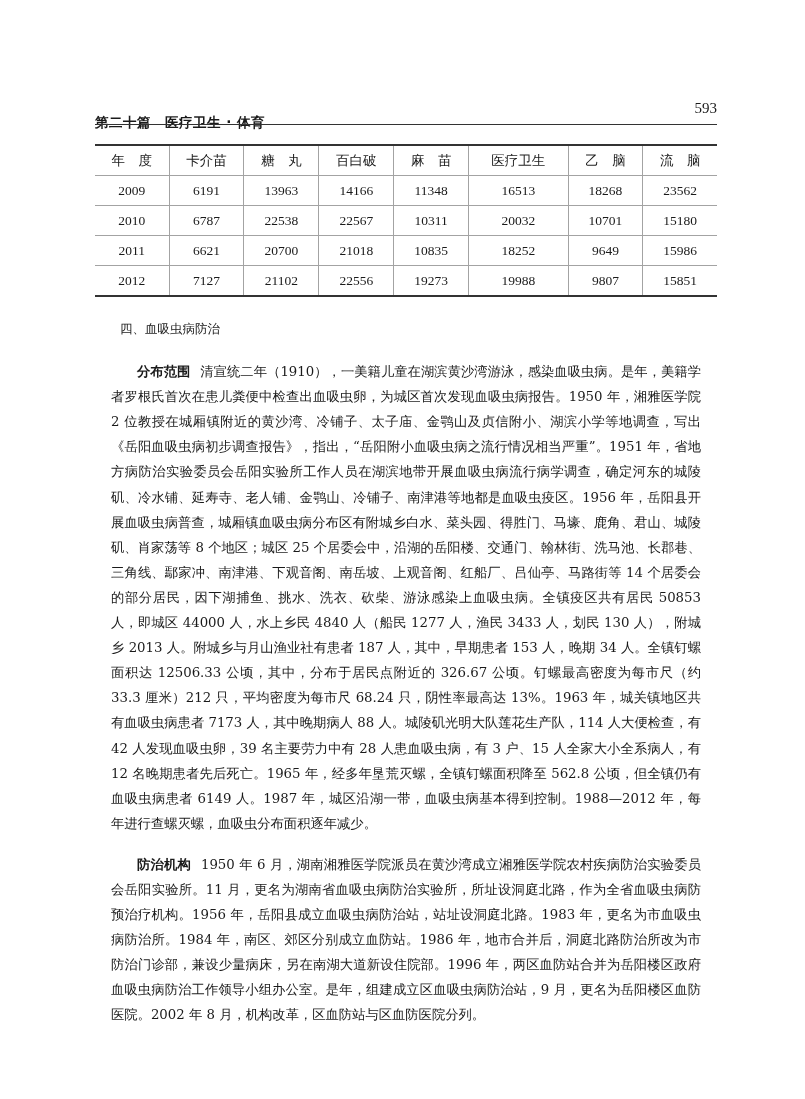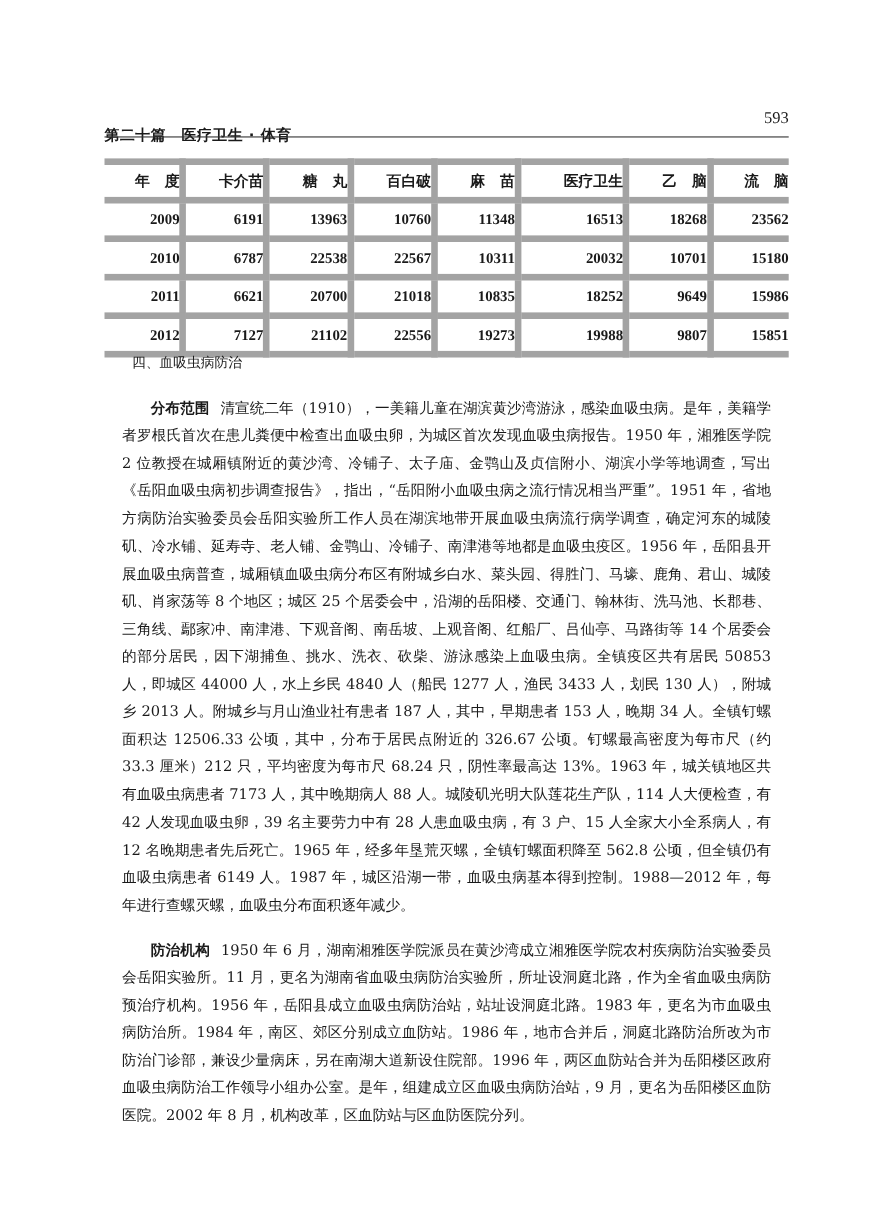--- a/index.html
+++ b/index.html
@@ -7,29 +7,29 @@
          font-family: "DejaVu Serif", "Liberation Serif", serif; color: #1a1a1a; }
   .header { position: absolute; left: 95px; width: 622px; top: 100px; height: 24px; }
   .header-title { position: absolute; left: 0; right: 0; text-align: left; top: 14px;
                   font-family: "DejaVu Sans", sans-serif; font-weight: bold; font-size: 13.5px; letter-spacing: 0.5px; }
   .header-page { position: absolute; right: 0; top: 0; font-family: "Liberation Serif", serif; font-size: 15px; text-align: right; }
   .header-rule { position: absolute; left: 95px; width: 622px; top: 124px; height: 0; border-top: 1.3px solid #333; }
 
   table.vacc { position: absolute; left: 95px; top: 144px; width: 622px; border-collapse: collapse;
                font-family: "Liberation Serif", serif; font-size: 13.5px; }
   table.vacc { border-top: 2px solid #333; border-bottom: 2px solid #333; }
-  table.vacc th, table.vacc td { border: 6px solid #a3a3a3; height: 29px; padding: 0; text-align: right;
-                                 font-weight: bold; }
+  table.vacc th, table.vacc td { border: 1px solid #a3a3a3; height: 29px; padding: 0; text-align: center;
+                                 font-weight: normal; }
   table.vacc th { font-family: "DejaVu Sans", sans-serif; font-size: 13.5px; }
   table.vacc tr > *:first-child { border-left: none; }
   table.vacc tr > *:last-child { border-right: none; }
 
   .content { position: absolute; left: 95px; width: 622px; top: 318px;
              font-size: 13.3px; line-height: 25.1px; text-align: justify; }
-  .section-heading { font-family: Liberation Serif, serif; font-size: 12.5px; padding-left: 25px; margin: 0 0 9px 0; }
+  .section-heading { font-family: Liberation Mono, monospace; font-size: 12.5px; padding-left: 25px; margin: 0 0 9px 0; }
   .para { margin: 16px; text-indent: 26px; text-align: justify; }
   .lead { font-family: "DejaVu Sans", sans-serif; font-weight: bold; margin-right: 10px; }
 </style>
 </head>
 <body>
 
 <div class="header">
   <div class="header-title">第二十篇　医疗卫生 · 体育</div>
   <div class="header-page">593</div>
 </div>
@@ -46,21 +46,21 @@
       <th>医疗卫生</th>
       <th>乙　脑</th>
       <th>流　脑</th>
     </tr>
   </thead>
   <tbody>
     <tr>
       <td>2009</td>
       <td>6191</td>
       <td>13963</td>
-      <td>10760</td>
+      <td>14166</td>
       <td>11348</td>
       <td>16513</td>
       <td>18268</td>
       <td>23562</td>
     </tr>
     <tr>
       <td>2010</td>
       <td>6787</td>
       <td>22538</td>
       <td>22567</td>

